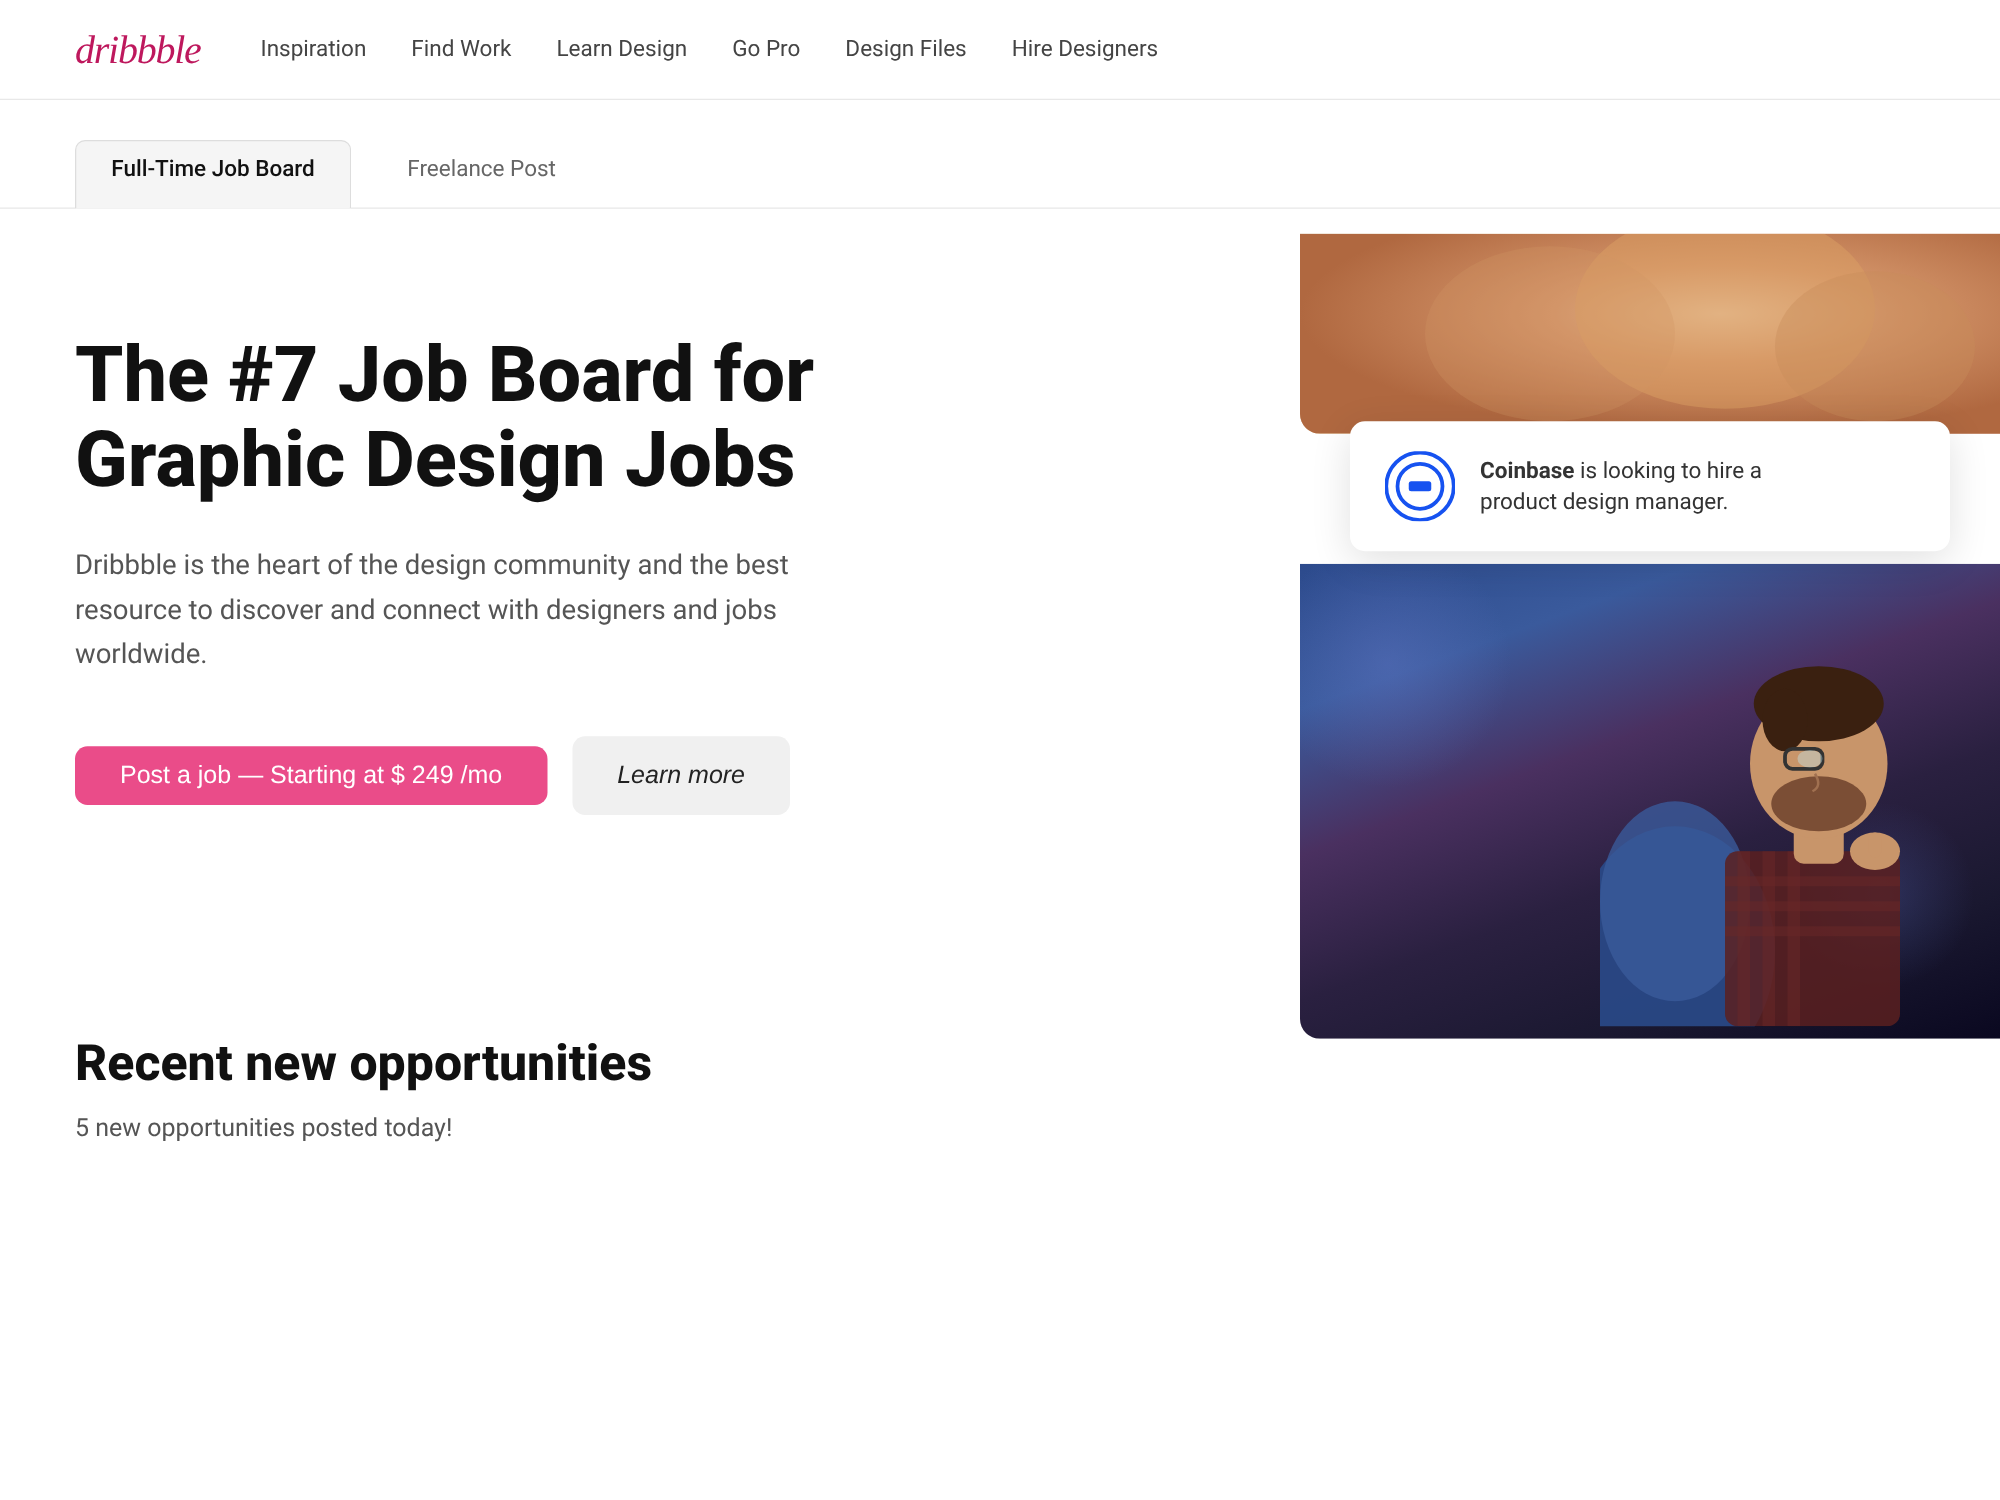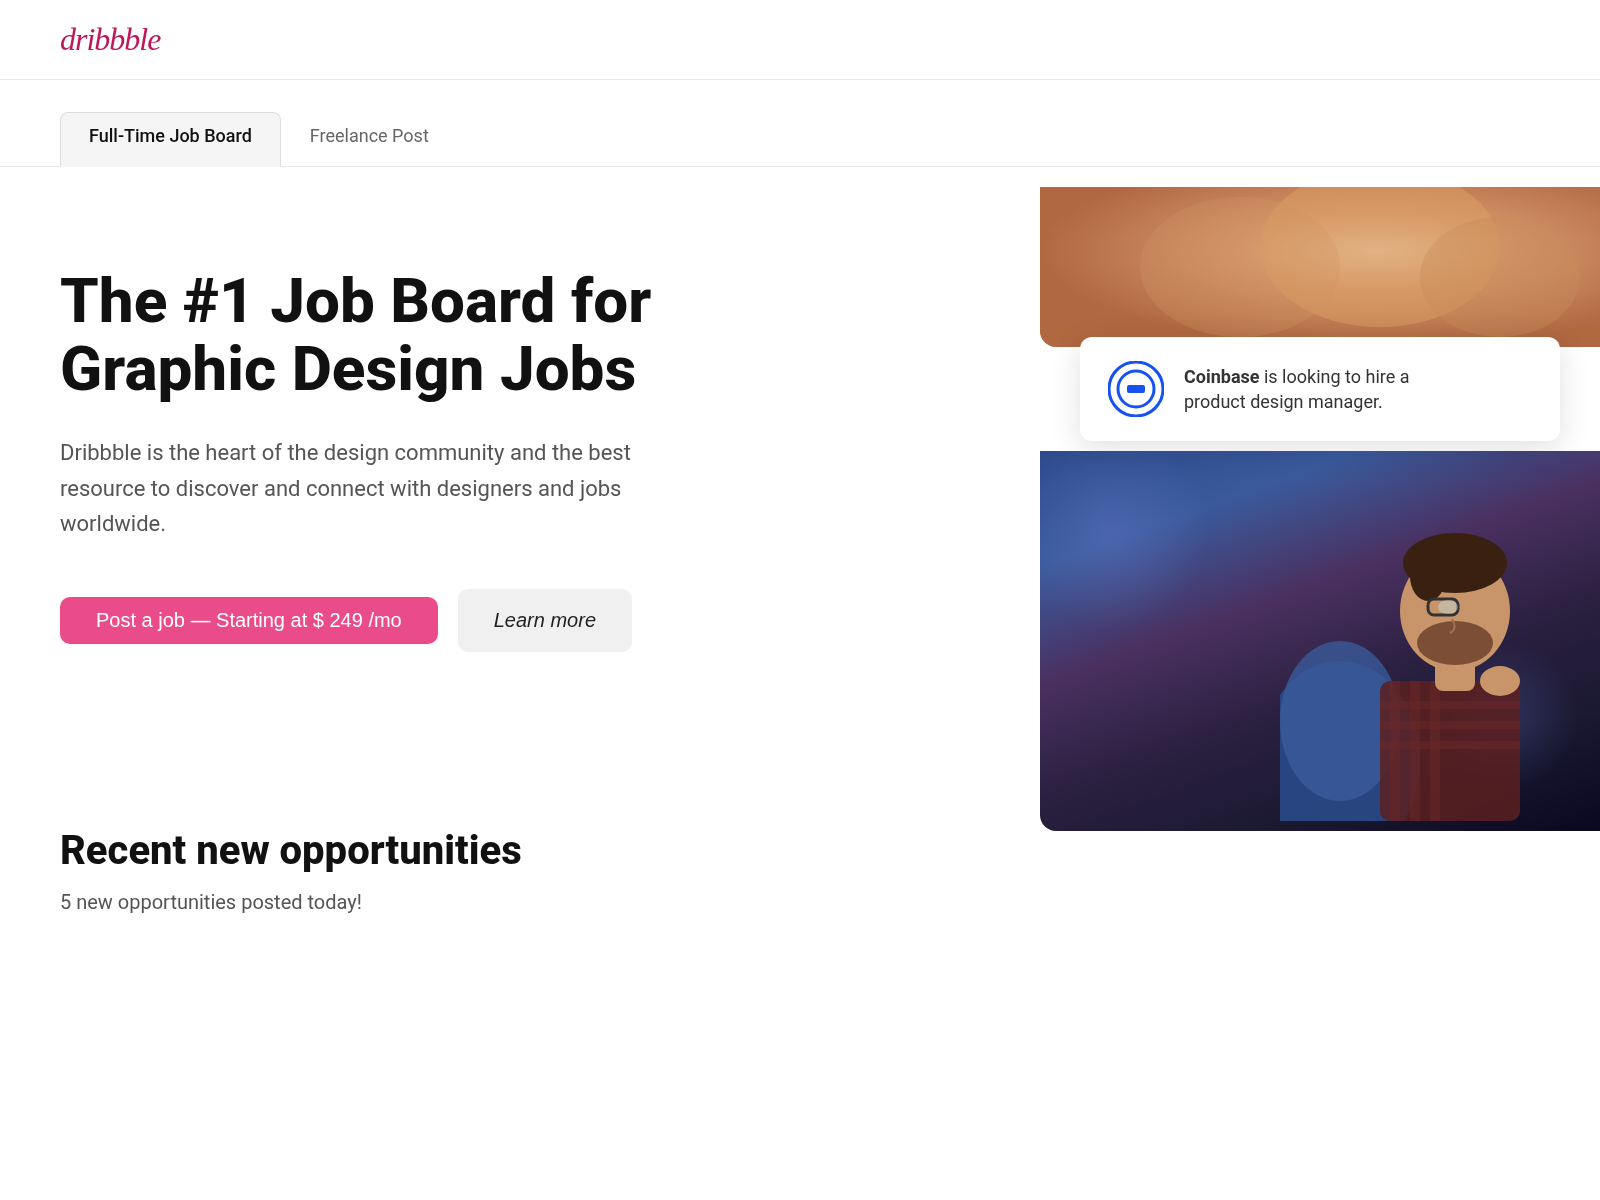--- a/index.html
+++ b/index.html
@@ -57,21 +57,21 @@
     }
 
     
     .tabs-section {
       padding: 32px 60px 0 60px;
       border-bottom: 1px solid #e8e8e8;
     }
 
     .tabs {
       display: flex;
-      gap: 0;
+      gap: 16px;
       list-style: none;
     }
 
     .tab-item {
       padding: 12px 28px 20px 28px;
       font-size: 18px;
       cursor: pointer;
       color: #666;
       border: 1px solid transparent;
       border-radius: 8px 8px 0 0;
@@ -270,37 +270,57 @@
       border-radius: 50%;
     }
   </style>
 </head>
 <body>
 
 <nav class="navbar">
   <div class="logo">
     <span class="logo-text">dribbble</span>
   </div>
+  <ul class="nav-links">
+    <li>
+      <a href="#">Inspiration</a>
+    </li>
+    <li>
+      <a href="#">Find Work</a>
+    </li>
+    <li>
+      <a href="#">Learn Design</a>
+    </li>
+    <li>
+      <a href="#">Go Pro</a>
+    </li>
+    <li>
+      <a href="#">Design Files</a>
+    </li>
+    <li>
+      <a href="#">Hire Designers</a>
+    </li>
+  </ul>
 </nav>
 
 <div class="tabs-section">
   <ul class="tabs">
     <li class="tab-item active">
       <span>Full-Time Job Board</span>
     </li>
     <li class="tab-item">
       <span>Freelance Post</span>
     </li>
   </ul>
 </div>
 
 <section class="hero-section">
 
   <div class="hero-content">
-    <h1 class="hero-title">The #1 Job Board for Graphic Design Jobs</h1>
+    <h1 class="hero-title">The #7 Job Board for Graphic Design Jobs</h1>
     <p class="hero-description">Dribbble is the heart of the design community and the best resource to discover and connect with designers and jobs worldwide.</p>
     <div class="hero-buttons">
       <button class="btn-primary">Post a job — Starting at $ 249 /mo</button>
       <button class="btn-secondary">Learn more</button>
     </div>
   </div>
 
   <div class="hero-visual">
 
     <div class="hero-image-top">

